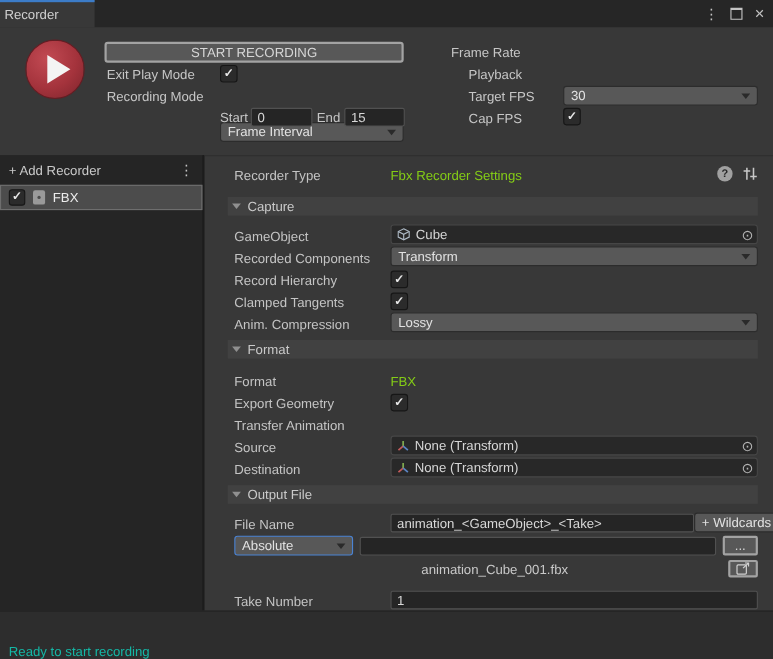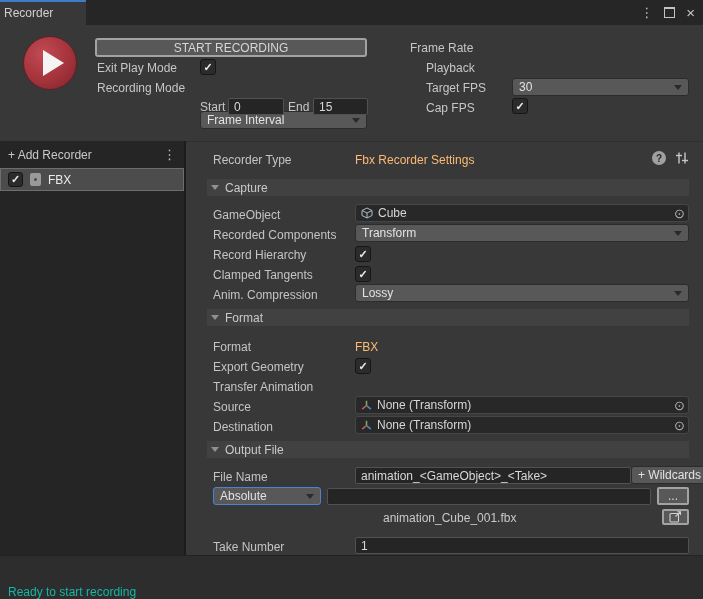--- a/index.html
+++ b/index.html
@@ -43,21 +43,21 @@
   .pane-header{height:27px;display:flex;align-items:center;padding:0 8px;color:#C9C9C9;position:relative;}
   .pane-kebab{margin-left:auto;color:#C4C4C4;font-size:13px;}
   .recorder-item{height:23px;box-sizing:border-box;background:var(--selection-bg,#4C4C4C);
     border:1px solid #6E6E6E;display:flex;align-items:center;gap:7px;padding-left:7px;color:#ECECEC;}
   .doc-icon{width:11px;height:13px;background:#9A9A9A;border-radius:2px;position:relative;flex:none;}
   .doc-icon::after{content:"";position:absolute;left:4px;top:5px;width:3px;height:3px;border-radius:50%;background:#4C4C4C;}
   .right-pane{position:absolute;left:186px;top:141px;width:517px;height:430px;background:var(--panel-bg,#383838);
     border-top:1px solid #2F2F2F;box-sizing:border-box;}
   .irow{position:absolute;left:27px;right:14px;height:18px;display:flex;align-items:flex-end;}
   .ilabel{width:142px;flex:none;color:#C4C4C4;white-space:nowrap;}
-  .ivalue{color:#fdba74;}
+  .ivalue{color:#84cc16;}
   .section-strip{position:absolute;left:21px;width:482px;height:17px;background:var(--strip-bg,#414141);
     display:flex;align-items:center;gap:6px;padding-left:4px;box-sizing:border-box;font-weight:normal;color:#CACACA;}
   .foldout-tri{width:0;height:0;border-left:4px solid transparent;border-right:4px solid transparent;
     border-top:5px solid #909090;flex:none;}
   .header-icons{position:absolute;right:14px;top:9px;display:flex;align-items:center;gap:9px;}
   .help-icon{width:14px;height:14px;border-radius:50%;background:#A0A0A0;color:#262626;font-weight:bold;
     font-size:10px;display:flex;align-items:center;justify-content:center;}
   .objfield{flex:1;height:18px;box-sizing:border-box;background:#282828;border:1px solid #464646;border-radius:3px;
     display:flex;align-items:center;gap:5px;padding:0 3px 0 5px;color:#D6D6D6;}
   .picker{margin-left:auto;color:#B4B4B4;font-size:13px;line-height:13px;flex:none;}

